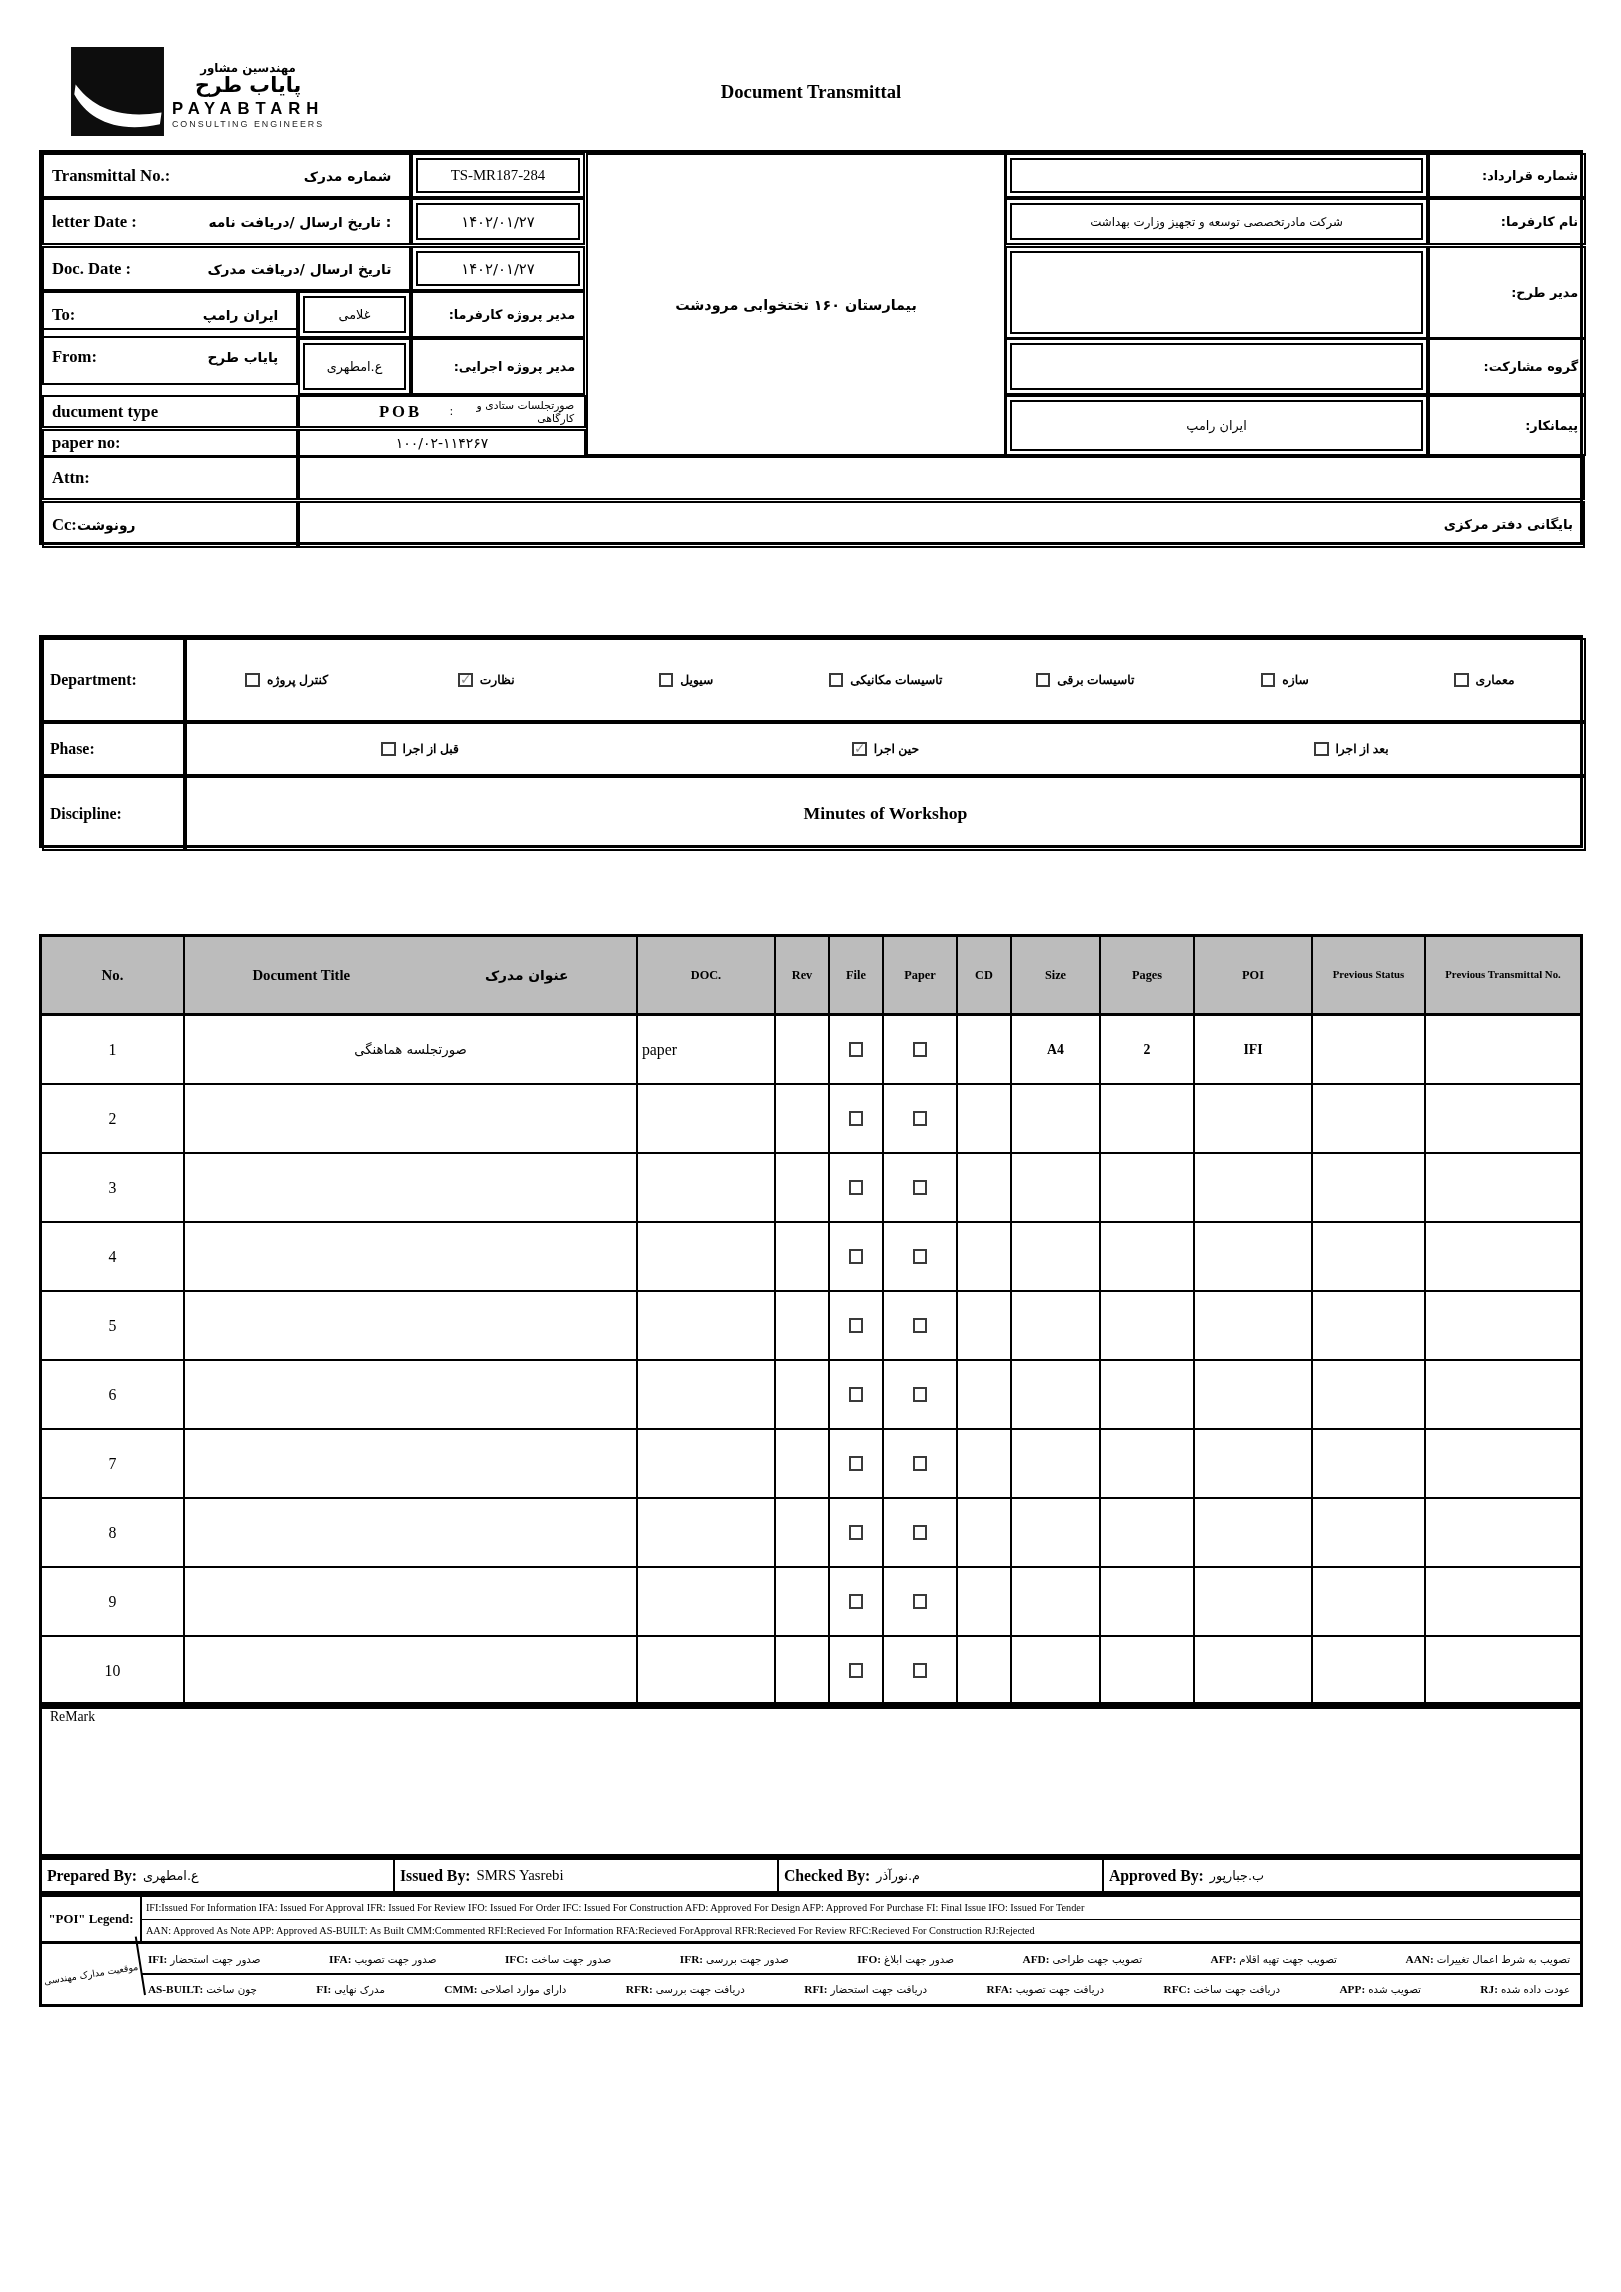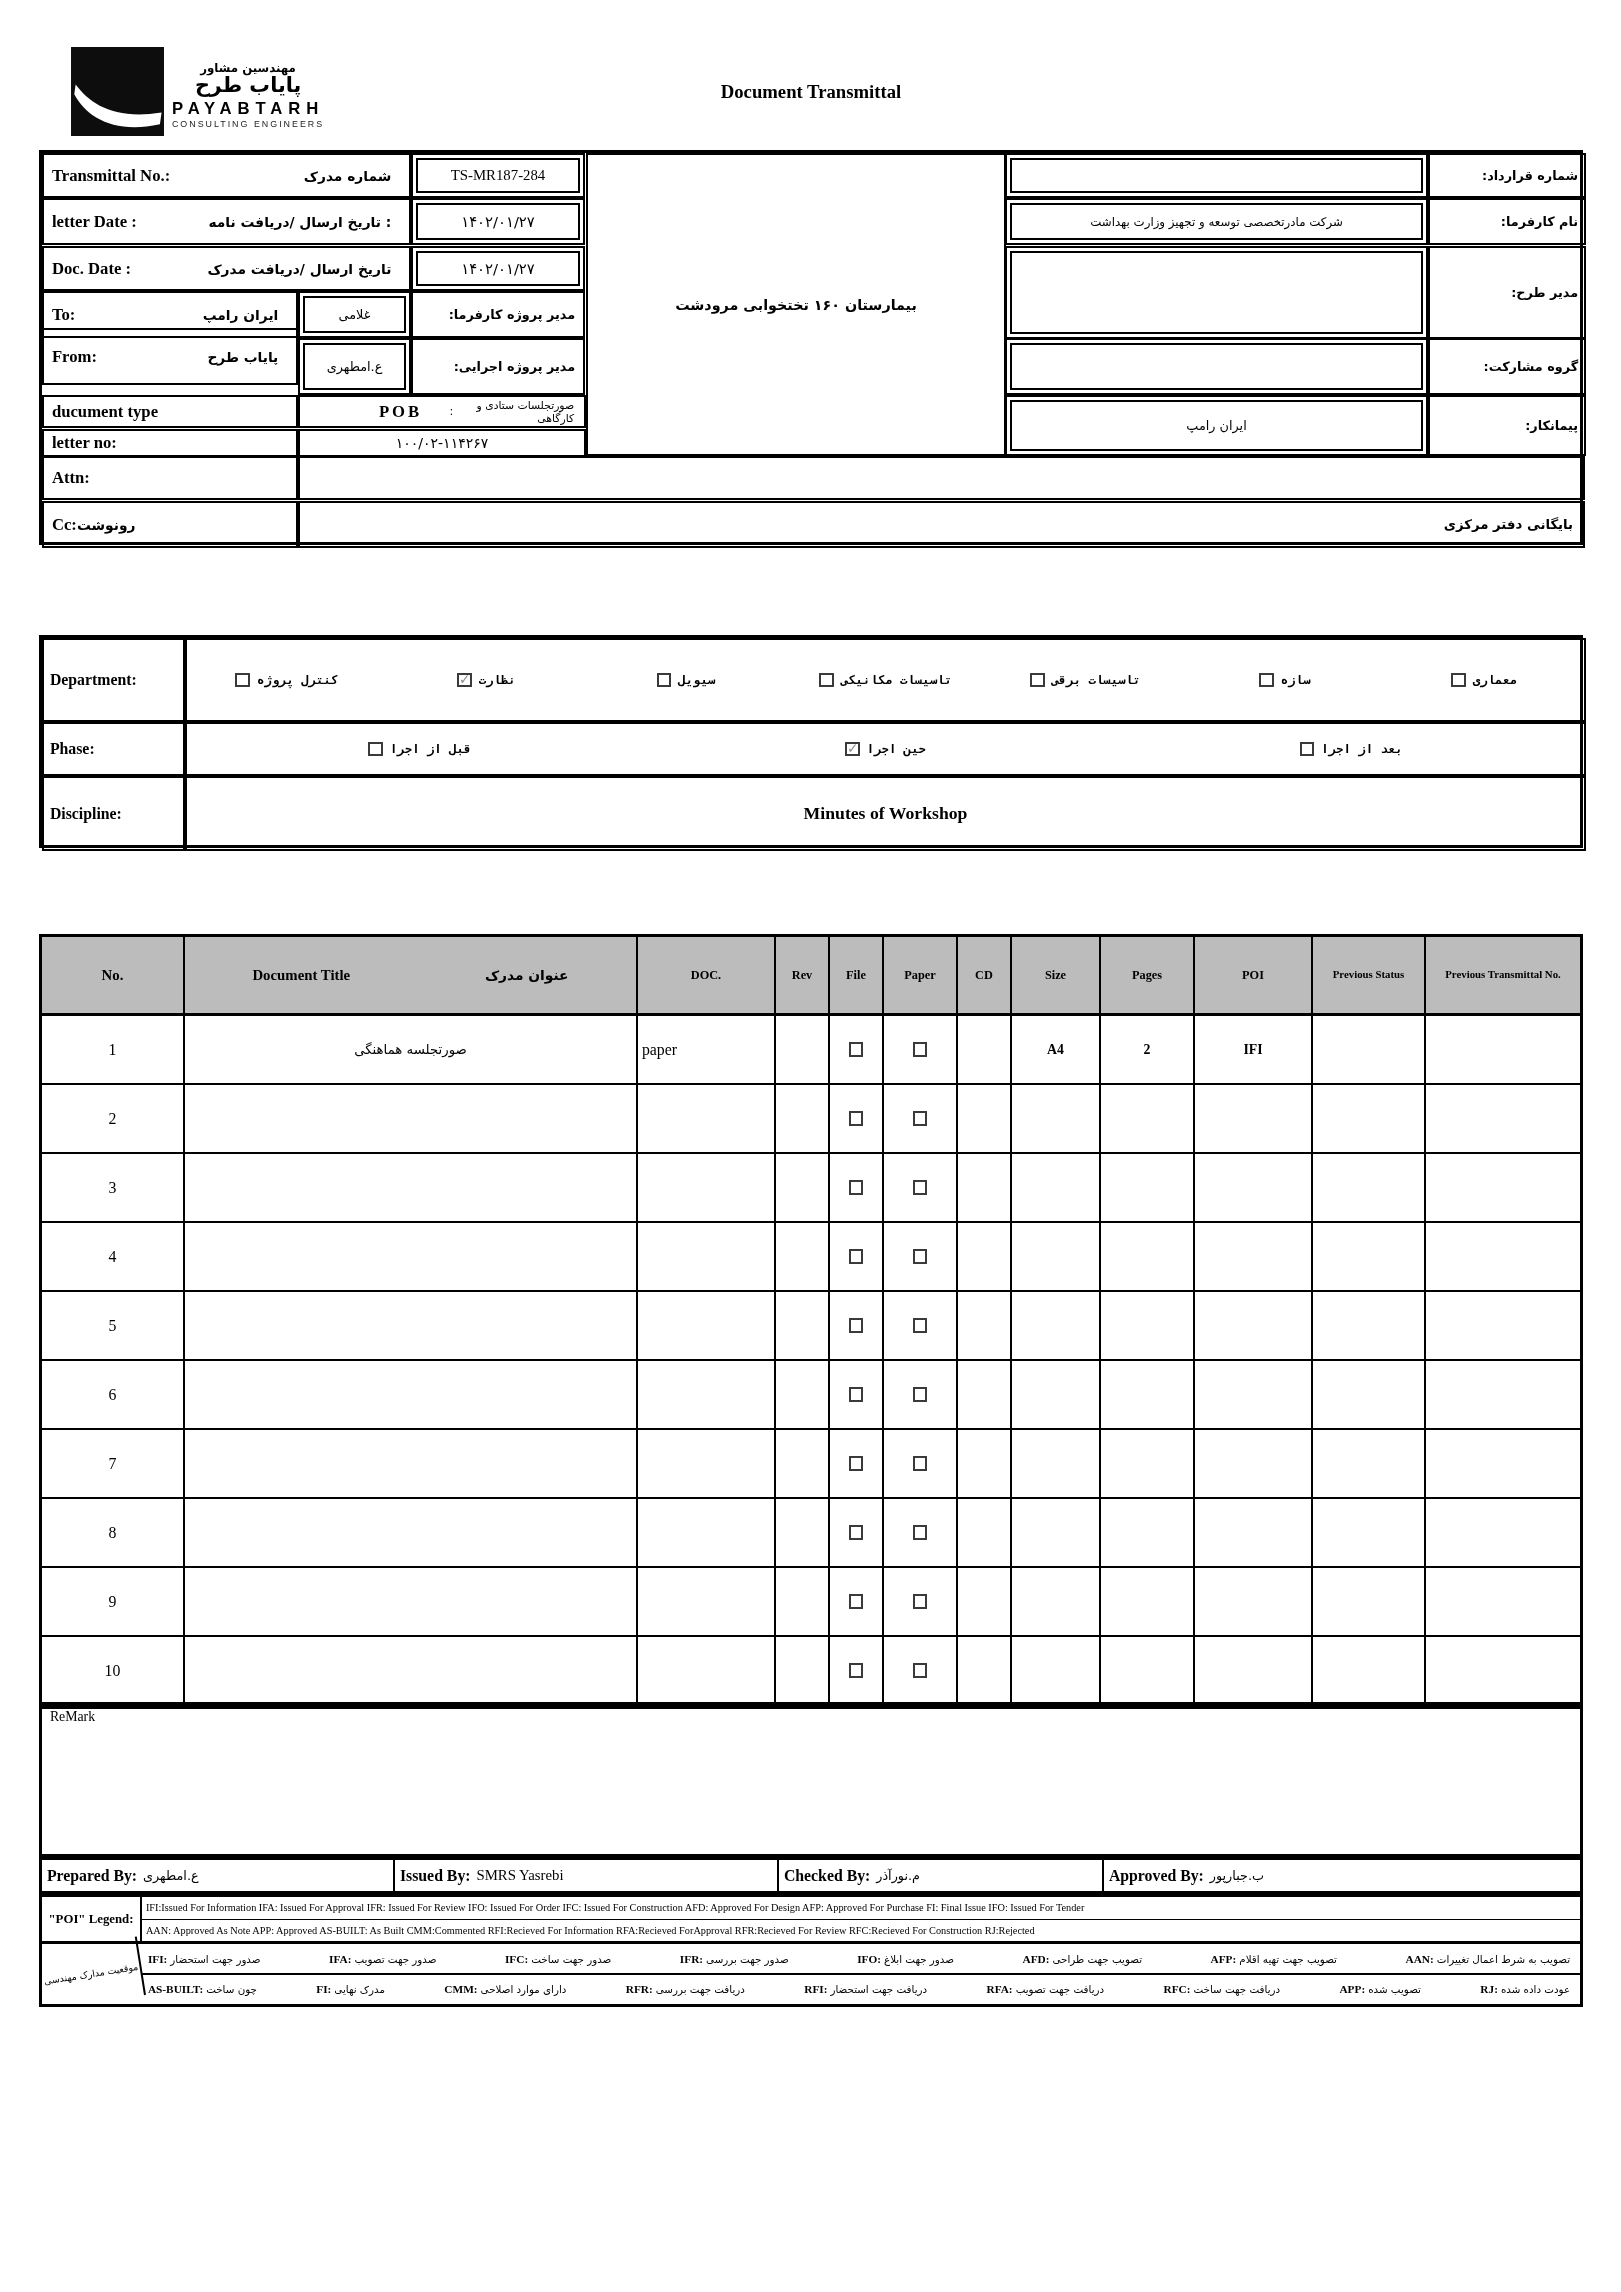--- a/index.html
+++ b/index.html
@@ -29,21 +29,21 @@
   .toptable{position:absolute;left:39px;top:150px;width:1544px;height:395px;border:3px solid #000;box-sizing:border-box;}
   .tt-label-en{font-size:16.7px;font-weight:bold;padding-left:7.9px;}
   .tt-label-fa{font-size:13.8px;font-weight:bold;margin-left:auto;padding-right:17.7px;}
   .tt-val{font-size:14.8px;}
   .fa-sm{font-size:12.8px;}
   
   .depttable{position:absolute;left:39px;top:635px;width:1544px;height:213px;border:3px solid #000;box-sizing:border-box;}
   .dt-label{font-size:15.8px;font-weight:bold;padding-left:5.9px;}
   .opts{display:flex;direction:rtl;width:100%;height:100%;align-items:center;}
   .opt{flex:1;display:flex;align-items:center;justify-content:center;gap:6.9px;}
-  .opt-label{font-family:Liberation Mono, monospace;font-size:12.3px;font-weight:bold;text-align:right;}
+  .opt-label{font-family:Liberation Sans, sans-serif;font-size:12.3px;font-weight:bold;text-align:right;}
   
   .maintable{position:absolute;left:39px;top:934px;width:1544px;border:3px solid #000;box-sizing:border-box;}
   .mt-row{display:grid;grid-template-columns:143px 453px 138px 54px 54px 74px 54px 89px 94px 118px 113px 1fr;}
   .mt-row>div{border-right:2px solid #000;border-bottom:2px solid #000;display:flex;
       align-items:center;justify-content:center;box-sizing:border-box;position:relative;}
   .mt-row>div:last-child{border-right:none;}
   .mt-head{height:79px;background:#bcbcbc;}
   .mt-head>div{border-bottom:3px solid #000;font-weight:bold;text-align:center;}
   .h-main{font-size:14.8px;}
   .h-sm{font-size:12.3px;}
@@ -143,21 +143,21 @@
     </div>
     <div class="abs cell" style="left:0;top:242px;width:256px;height:33px;">
       <span class="tt-label-en">ducument type</span>
     </div>
     <div class="abs cell" style="left:256px;top:242px;width:288px;height:33px;padding:0 9.9px;">
       <span class="b" style="font-size:16.7px;letter-spacing:3px;margin-left:69px;">POB</span>
       <span style="margin-left:27.6px;font-size:11.8px;">:</span>
       <span class="fa" style="margin-left:auto;font-size:10.8px;" dir="rtl">صورتجلسات ستادی و کارگاهی</span>
     </div>
     <div class="abs cell" style="left:0;top:276px;width:256px;height:27.6px;">
-      <span class="tt-label-en">letter no:</span>
+      <span class="tt-label-en">paper no:</span>
     </div>
     <div class="abs cell" style="left:256px;top:276px;width:288px;height:27.6px;justify-content:center;">
       <span class="fa" style="font-size:14px;" dir="ltr">۱۰۰/۰۲-۱۱۴۲۶۷</span>
     </div>
     <div class="abs cell" style="left:0;top:303px;width:256px;height:44px;">
       <span class="tt-label-en">Attn:</span>
     </div>
     <div class="abs cell" style="left:256px;top:303px;width:1287px;height:44px;"></div>
     <div class="abs cell" style="left:0;top:348px;width:256px;height:47px;">
       <span class="tt-label-en">Cc:</span>

